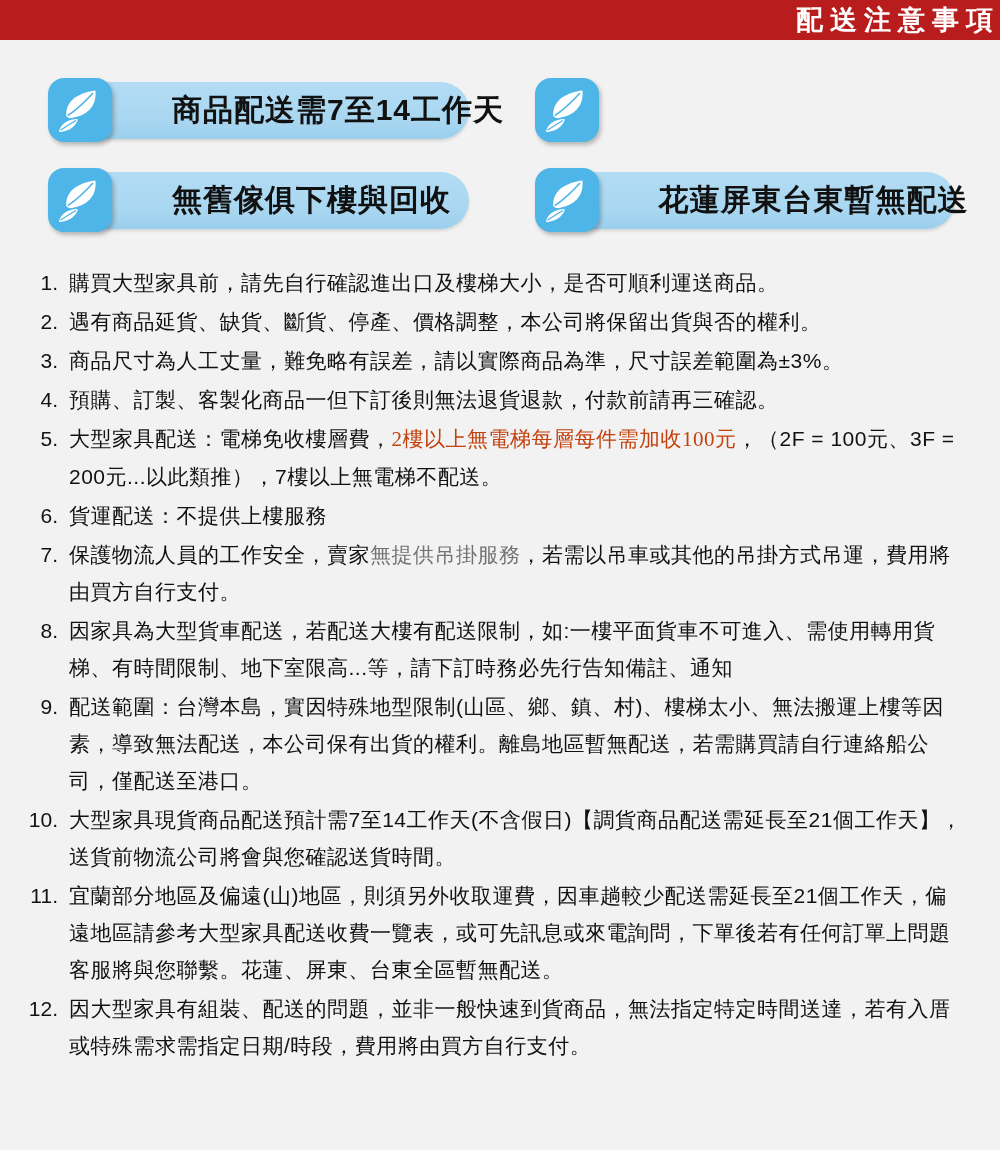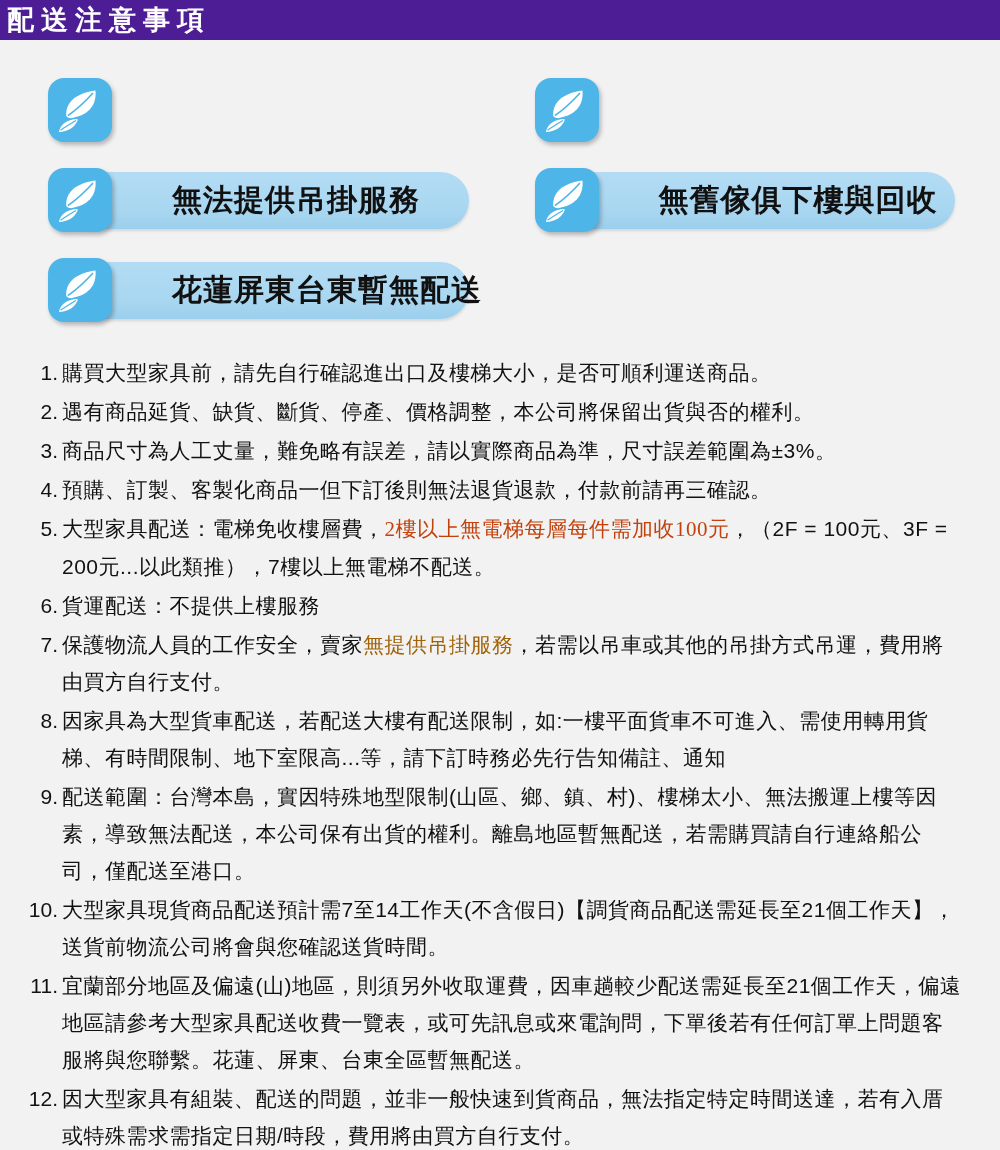--- a/index.html
+++ b/index.html
@@ -5,22 +5,22 @@
   * { margin: 0; padding: 0; box-sizing: border-box; }
   html, body {
     width: 1000px; height: 1150px;
     background: #f2f2f2;
     font-family: "Liberation Sans", "DejaVu Sans", sans-serif;
     overflow: hidden;
   }
   
   .header {
     width: 100%; height: 40px;
-    background: #4c1d95;
-    display: flex; align-items: center; justify-content: flex-start;
+    background: #b91c1c;
+    display: flex; align-items: center; justify-content: flex-end;
   }
   .header .title {
     color: #fff;
     font-size: 27px;
     font-weight: 700;
     letter-spacing: 7px;
     text-indent: 7px; 
     line-height: 1;
   }
   
@@ -74,70 +74,60 @@
   .note .num {
     flex: 0 0 40px;
     text-align: right;
     font-size: 21px;
     line-height: 37px;
     color: #111;
     white-space: nowrap;
   }
   .note .txt {
     flex: 1;
-    margin-left: 4px;
+    margin-left: 11px;
     font-size: 21px;
     line-height: 37px;
     color: #111;
     letter-spacing: 0.5px;
   }
 </style>
 </head>
 <body>
 
 <div class="header">
   <div class="title">配送注意事項</div>
 </div>
 
 <div class="badge-grid">
   <div class="badge">
-    <div class="icon-box">
-      <svg width="52" height="52" viewBox="0 0 64 64" aria-hidden="true">
-        <path fill="#ffffff" d="M15 39 C 14 22, 28 11, 51 8 C 53 27, 41 39, 21 42 C 18 42, 16 41, 15 39 Z"></path>
-        <path fill="none" stroke="#4db5e8" stroke-width="2" d="M17 39 C 27 32, 38 22, 48 11"></path>
-        <path fill="#ffffff" d="M29 43 C 17 43, 8 49, 6 59 C 17 59, 26 53, 29 45 Z"></path>
-        <path fill="none" stroke="#4db5e8" stroke-width="1.6" d="M8 57 C 15 52, 22 48, 27 45"></path>
-      </svg>
-    </div>
-  </div>
-
-  <div class="badge">
-    <div class="icon-box">
-      <svg width="52" height="52" viewBox="0 0 64 64" aria-hidden="true">
-        <path fill="#ffffff" d="M15 39 C 14 22, 28 11, 51 8 C 53 27, 41 39, 21 42 C 18 42, 16 41, 15 39 Z"></path>
-        <path fill="none" stroke="#4db5e8" stroke-width="2" d="M17 39 C 27 32, 38 22, 48 11"></path>
-        <path fill="#ffffff" d="M29 43 C 17 43, 8 49, 6 59 C 17 59, 26 53, 29 45 Z"></path>
-        <path fill="none" stroke="#4db5e8" stroke-width="1.6" d="M8 57 C 15 52, 22 48, 27 45"></path>
-      </svg>
-    </div>
-  </div>
-
-  <div class="badge">
     <div class="pill">
-      <span class="label badge-label">無法提供吊掛服務</span>
-    </div>
-    <div class="icon-box">
-      <svg width="52" height="52" viewBox="0 0 64 64" aria-hidden="true">
-        <path fill="#ffffff" d="M15 39 C 14 22, 28 11, 51 8 C 53 27, 41 39, 21 42 C 18 42, 16 41, 15 39 Z"></path>
-        <path fill="none" stroke="#4db5e8" stroke-width="2" d="M17 39 C 27 32, 38 22, 48 11"></path>
-        <path fill="#ffffff" d="M29 43 C 17 43, 8 49, 6 59 C 17 59, 26 53, 29 45 Z"></path>
-        <path fill="none" stroke="#4db5e8" stroke-width="1.6" d="M8 57 C 15 52, 22 48, 27 45"></path>
-      </svg>
-    </div>
-  </div>
+      <span class="label badge-label">商品配送需7至14工作天</span>
+    </div>
+    <div class="icon-box">
+      <svg width="52" height="52" viewBox="0 0 64 64" aria-hidden="true">
+        <path fill="#ffffff" d="M15 39 C 14 22, 28 11, 51 8 C 53 27, 41 39, 21 42 C 18 42, 16 41, 15 39 Z"></path>
+        <path fill="none" stroke="#4db5e8" stroke-width="2" d="M17 39 C 27 32, 38 22, 48 11"></path>
+        <path fill="#ffffff" d="M29 43 C 17 43, 8 49, 6 59 C 17 59, 26 53, 29 45 Z"></path>
+        <path fill="none" stroke="#4db5e8" stroke-width="1.6" d="M8 57 C 15 52, 22 48, 27 45"></path>
+      </svg>
+    </div>
+  </div>
+
+  <div class="badge">
+    <div class="icon-box">
+      <svg width="52" height="52" viewBox="0 0 64 64" aria-hidden="true">
+        <path fill="#ffffff" d="M15 39 C 14 22, 28 11, 51 8 C 53 27, 41 39, 21 42 C 18 42, 16 41, 15 39 Z"></path>
+        <path fill="none" stroke="#4db5e8" stroke-width="2" d="M17 39 C 27 32, 38 22, 48 11"></path>
+        <path fill="#ffffff" d="M29 43 C 17 43, 8 49, 6 59 C 17 59, 26 53, 29 45 Z"></path>
+        <path fill="none" stroke="#4db5e8" stroke-width="1.6" d="M8 57 C 15 52, 22 48, 27 45"></path>
+      </svg>
+    </div>
+  </div>
+
 
   <div class="badge">
     <div class="pill">
       <span class="label badge-label">無舊傢俱下樓與回收</span>
     </div>
     <div class="icon-box">
       <svg width="52" height="52" viewBox="0 0 64 64" aria-hidden="true">
         <path fill="#ffffff" d="M15 39 C 14 22, 28 11, 51 8 C 53 27, 41 39, 21 42 C 18 42, 16 41, 15 39 Z"></path>
         <path fill="none" stroke="#4db5e8" stroke-width="2" d="M17 39 C 27 32, 38 22, 48 11"></path>
         <path fill="#ffffff" d="M29 43 C 17 43, 8 49, 6 59 C 17 59, 26 53, 29 45 Z"></path>
@@ -188,21 +178,21 @@
     <span class="txt"><span>大型家具配送：電梯免收樓層費，</span><span style="color: #c2410c; font-family: Liberation Serif, serif;">2樓以上無電梯每層每件需加收100元</span><span>，（2F = 100元、3F = 200元...以此類推），7樓以上無電梯不配送。</span></span>
   </div>
 
   <div class="note">
     <span class="num">6.</span>
     <span class="txt"><span>貨運配送：不提供上樓服務</span></span>
   </div>
 
   <div class="note">
     <span class="num">7.</span>
-    <span class="txt"><span>保護物流人員的工作安全，賣家</span><span style="color: #a16207;">無提供吊掛服務</span><span>，若需以吊車或其他的吊掛方式吊運，費用將由買方自行支付。</span></span>
+    <span class="txt"><span>保護物流人員的工作安全，賣家</span><span style="color: #737373;">無提供吊掛服務</span><span>，若需以吊車或其他的吊掛方式吊運，費用將由買方自行支付。</span></span>
   </div>
 
   <div class="note">
     <span class="num">8.</span>
     <span class="txt"><span>因家具為大型貨車配送，若配送大樓有配送限制，如:一樓平面貨車不可進入、需使用轉用貨梯、有時間限制、地下室限高...等，請下訂時務必先行告知備註、通知</span></span>
   </div>
 
   <div class="note">
     <span class="num">9.</span>
     <span class="txt"><span>配送範圍：台灣本島，實因特殊地型限制(山區、鄉、鎮、村)、樓梯太小、無法搬運上樓等因素，導致無法配送，本公司保有出貨的權利。離島地區暫無配送，若需購買請自行連絡船公司，僅配送至港口。</span></span>

